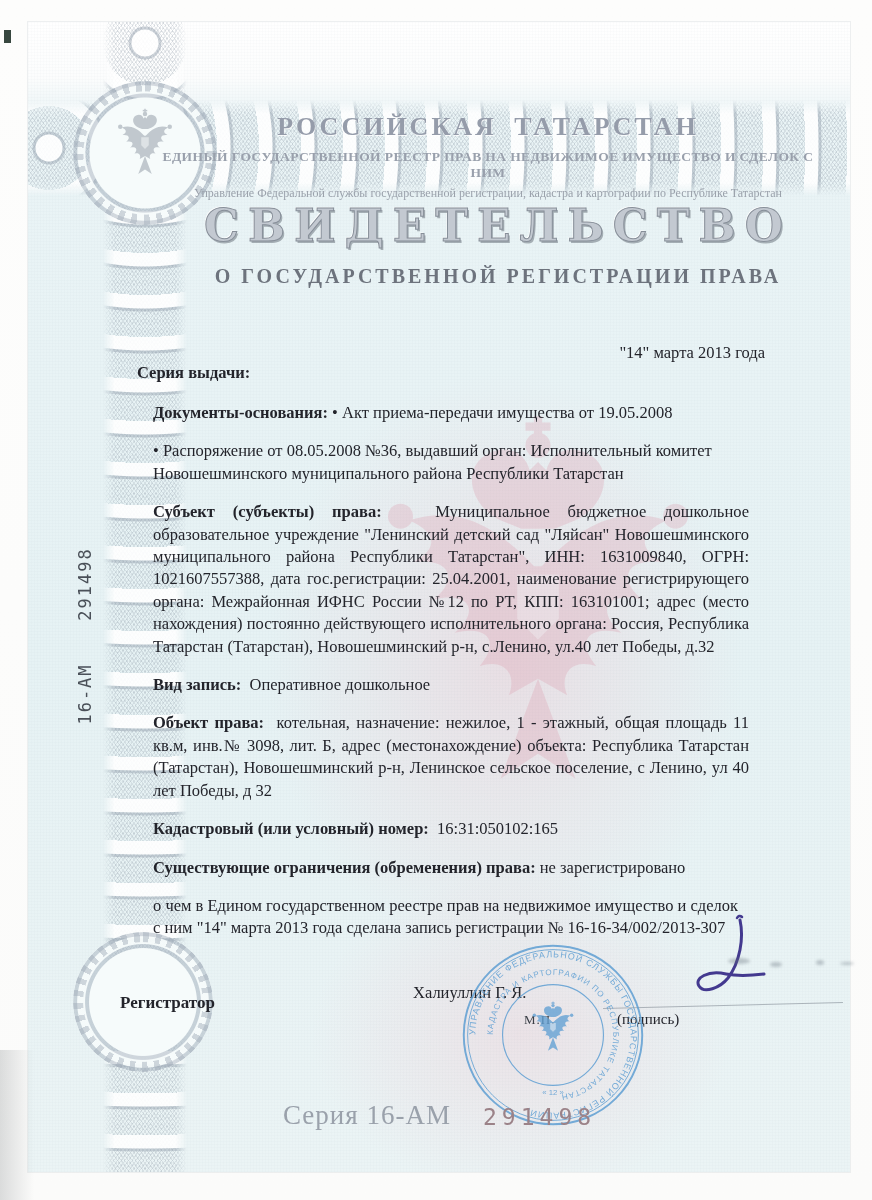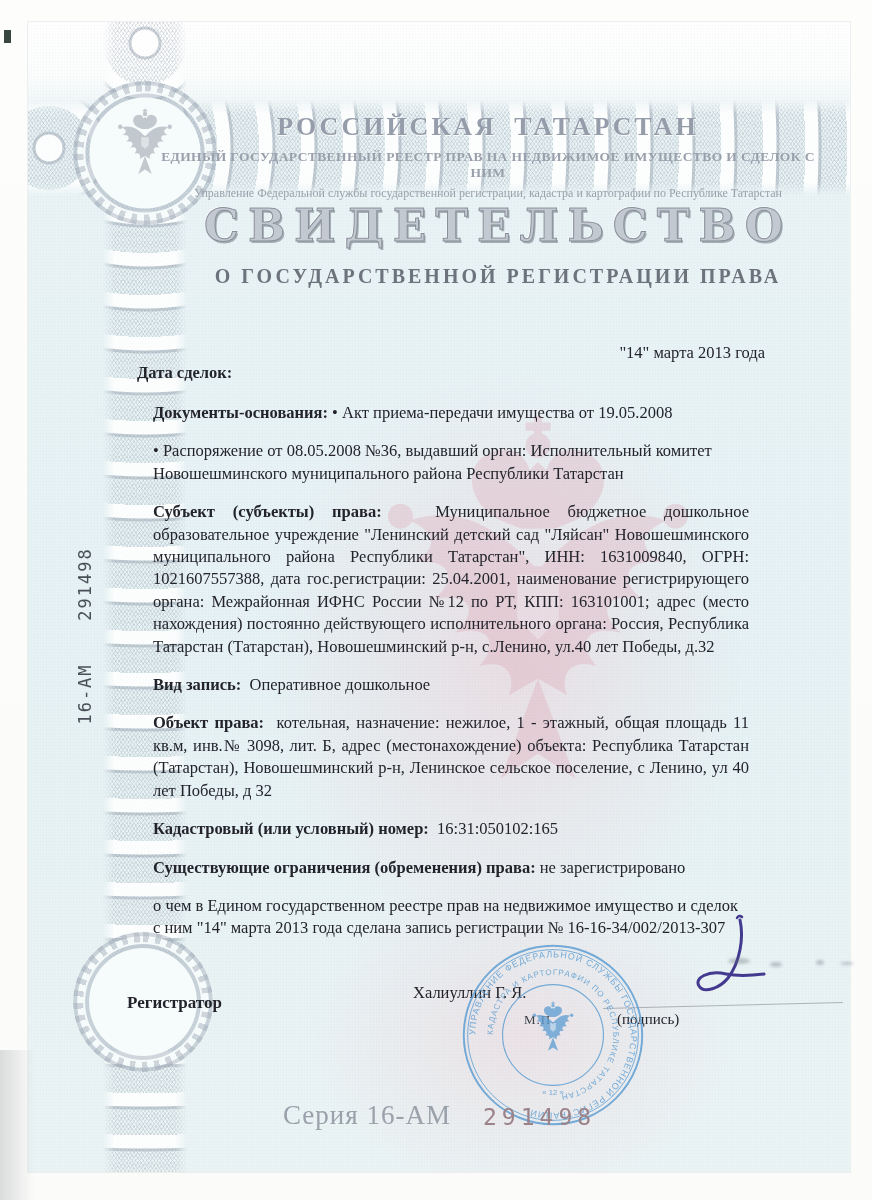--- a/index.html
+++ b/index.html
@@ -83,21 +83,21 @@
   .date-row .lab{position:absolute;left:0;bottom:2px;font-weight:bold;}
   .mt2{margin-top:2px;} .mt10{margin-top:11px;} .mt26{margin-top:26px;}
 
   
   .vtxt{position:absolute;width:160px;height:20px;text-align:center;transform:rotate(-90deg);
     font-family:"DejaVu Sans Mono",monospace;font-size:17px;letter-spacing:2px;color:#4a5058;}
   #vt1{left:-23px;top:552px;}
   #vt2{left:-23px;top:662px;}
 
   
-  .registrar{position:absolute;left:99px;top:971px;font-size:17px;font-weight:bold;color:#23242b;}
+  .registrar{position:absolute;left:92px;top:971px;font-size:17px;font-weight:bold;color:#23242b;}
   .sig-name{position:absolute;left:385px;top:961px;font-size:16.5px;color:#23242b;}
   .mp{position:absolute;left:496px;top:990px;font-size:13px;letter-spacing:1px;color:#3a3f46;}
   .sig-caption{position:absolute;left:589px;top:989px;font-size:15px;color:#23242b;}
   .sigline{position:absolute;left:575px;top:983px;width:240px;height:1px;background:rgba(130,138,148,.6);transform:rotate(-1.4deg);}
   .sig-ink{position:absolute;left:560px;top:890px;width:240px;height:110px;color:#43398f;}
   .smudge{position:absolute;background:rgba(95,105,118,.35);border-radius:50%;filter:blur(1.5px);}
 
   
   .stamp{position:absolute;left:428px;top:916px;width:194px;height:194px;opacity:.85;}
   .stamp text{fill:#5f9fd3;font-family:"Liberation Sans",sans-serif;}
@@ -254,34 +254,34 @@
     </div>
 
     <div class="rosette rosette-blank"></div>
 
     <svg class="watermark" viewBox="0 0 120 120" preserveAspectRatio="xMidYMid meet">
         <use href="#eagle-sym"></use>
       </svg>
 
     <div class="hdr">
       <div class="l1">РОССИЙСКАЯ  ТАТАРСТАН</div>
-      <div class="l2">ЕДИНЫЙ  ГОСУДАРСТВЕННЫЙ  РЕЕСТР  ПРАВ  НА  НЕДВИЖИМОЕ  ИМУЩЕСТВО  И  СДЕЛОК  С  НИМ</div>
+      <div class="l2">ЕДИНЫЙ  ГОСУДАРСТВЕННОЙ  РЕЕСТР  ПРАВ  НА  НЕДВИЖИМОЕ  ИМУЩЕСТВО  И  СДЕЛОК  С  НИМ</div>
       <div class="l3">Управление Федеральной службы государственной регистрации, кадастра и картографии по Республике Татарстан</div>
     </div>
 
     <div class="title-main">СВИДЕТЕЛЬСТВО</div>
     <div class="title-sub">О  ГОСУДАРСТВЕННОЙ  РЕГИСТРАЦИИ  ПРАВА</div>
 
     <div class="vtxt" id="vt1">291498</div>
     <div class="vtxt" id="vt2">16-АМ</div>
 
     <div class="content">
       <div class="date-row">
         <span class="val">"14" марта 2013 года</span>
-        <span class="lab">Дата сделок:</span>
+        <span class="lab">Серия выдачи:</span>
       </div>
       <p><span class="b">Документы-основания:</span> <span>• Акт приема-передачи имущества от 19.05.2008</span></p>
       <p class="mt2">• Распоряжение от 08.05.2008 №36, выдавший орган: Исполнительный комитет Новошешминского муниципального района Республики Татарстан</p>
       <p class="just mt2"><span class="b">Субъект (субъекты) права:</span>&nbsp;&nbsp; <span>Муниципальное бюджетное дошкольное образовательное учреждение "Ленинский детский сад "Ляйсан" Новошешминского муниципального района Республики Татарстан", ИНН: 1631009840, ОГРН: 1021607557388, дата гос.регистрации: 25.04.2001, наименование регистрирующего органа: Межрайонная ИФНС России №12 по РТ, КПП: 163101001; адрес (место нахождения) постоянно действующего исполнительного органа: Россия, Республика Татарстан (Татарстан), Новошешминский р-н, с.Ленино, ул.40 лет Победы, д.32</span></p>
       <p class="mt10"><span class="b">Вид запись:</span>&nbsp; <span>Оперативное дошкольное</span></p>
       <p class="just"><span class="b">Объект права:</span>&nbsp; <span>котельная, назначение: нежилое, 1 - этажный, общая площадь 11 кв.м, инв.№ 3098, лит. Б, адрес (местонахождение) объекта: Республика Татарстан (Татарстан), Новошешминский р-н, Ленинское сельское поселение, с Ленино, ул 40 лет Победы, д 32</span></p>
       <p class="mt26"><span class="b">Кадастровый (или условный) номер:</span>&nbsp; <span>16:31:050102:165</span></p>
       <p class="mt2"><span class="b">Существующие ограничения (обременения) права:</span> <span>не зарегистрировано</span></p>
       <p class="mt2">о чем в Едином государственном реестре прав на недвижимое имущество и сделок с ним  "14" марта 2013 года сделана запись регистрации № 16-16-34/002/2013-307</p>
     </div>

